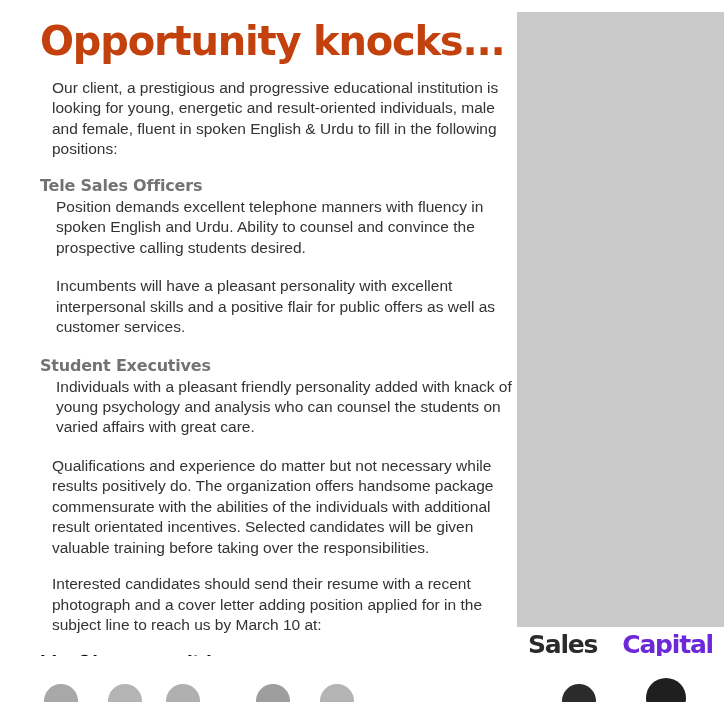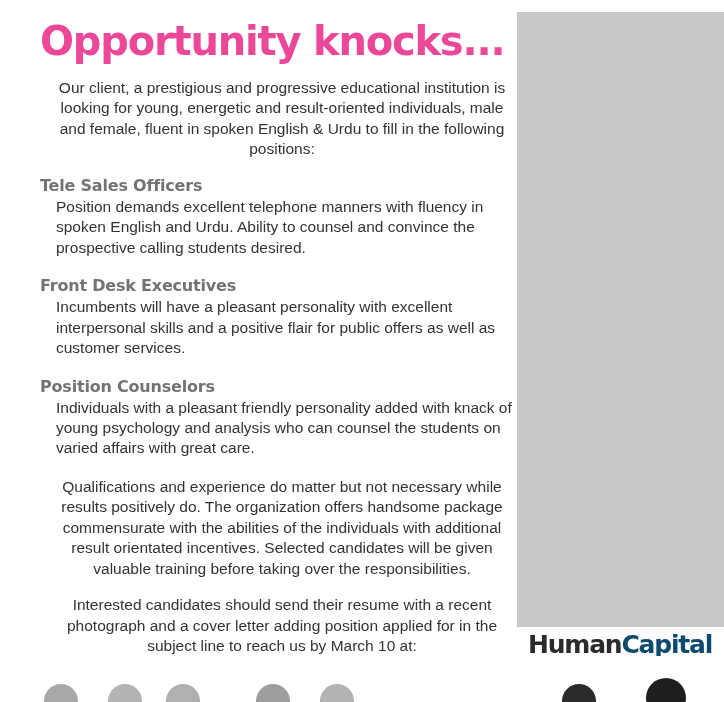--- a/index.html
+++ b/index.html
@@ -46,31 +46,30 @@
     position: absolute;
     left: 40px;
     top: 14px;
     width: 472px;
   }
   .headline {
     font-family: "DejaVu Sans", sans-serif;
     font-weight: bold;
     font-size: 40px;
     letter-spacing: -1.2px;
-    color: #ec4899;
+    color: #c2410c;
     line-height: 1.05;
     margin: 0 0 16px 0;
     white-space: nowrap;
   }
   .intro, .body-par {
     font-size: 15.5px;
     line-height: 1.32;
     color: #333333;
     margin: 0 0 16px 12px;
-    text-align: center;
   }
   .job-title {
     font-family: "DejaVu Sans", sans-serif;
     font-weight: bold;
     font-size: 16px;
     color: #737373;
     margin: 0 0 2px 0;
     letter-spacing: -0.2px;
   }
   .job-desc {
@@ -98,21 +97,22 @@
   .logo-word {
     font-family: "DejaVu Sans", sans-serif;
     font-weight: bold;
     font-size: 25px;
     letter-spacing: -1.2px;
     line-height: 1;
     color: #2b2b2b;
     white-space: nowrap;
   }
   .logo-word .accent {
-    color: #0c4a6e;
+    color: #6d28d9;
+    margin-left: 25px;
   }
   .logo-tag {
     margin-top: 3px;
     font-size: 8.5px;
     color: #8a8a8a;
     letter-spacing: 0.2px;
   }
   
   .dot {
     position: absolute;
@@ -133,38 +133,37 @@
       <h1 class="headline">Opportunity knocks...</h1>
 
       <p class="intro">Our client, a prestigious and progressive educational institution is looking for young, energetic and result-oriented individuals, male and female, fluent in spoken English &amp; Urdu to fill in the following positions:</p>
 
       <div>
         <div class="job-title">Tele Sales Officers</div>
         <p class="job-desc">Position demands excellent telephone manners with fluency in spoken English and Urdu. Ability to counsel and convince the prospective calling students desired.</p>
       </div>
 
       <div>
-        <div class="job-title">Front Desk Executives</div>
         <p class="job-desc">Incumbents will have a pleasant personality with excellent interpersonal skills and a positive flair for public offers as well as customer services.</p>
       </div>
 
       <div>
-        <div class="job-title">Position Counselors</div>
+        <div class="job-title">Student Executives</div>
         <p class="job-desc">Individuals with a pleasant friendly personality added with knack of young psychology and analysis who can counsel the students on varied affairs with great care.</p>
       </div>
 
       <p class="body-par">Qualifications and experience do matter but not necessary while results positively do. The organization offers handsome package commensurate with the abilities of the individuals with additional result orientated incentives. Selected candidates will be given valuable training before taking over the responsibilities.</p>
 
       <p class="body-par">Interested candidates should send their resume with a recent photograph and a cover letter adding position applied for in the subject line to reach us by March 10 at:</p>
 
       <p class="email">hire@humancapltd.com</p>
     </div>
 
     <div class="logo">
-      <div class="logo-word"><span>Human</span><span class="accent">Capital</span></div>
+      <div class="logo-word"><span>Sales</span><span class="accent">Capital</span></div>
       <div class="logo-tag">Managing what matters!</div>
     </div>
 
     <div class="bottom-strip">
       <div class="dot" style="left:44px;  width:34px; height:34px; background:#a8a8a8;"></div>
       <div class="dot" style="left:108px; width:34px; height:34px; background:#b4b4b4;"></div>
       <div class="dot" style="left:166px; width:34px; height:34px; background:#b0b0b0;"></div>
       <div class="dot" style="left:256px; width:34px; height:34px; background:#9e9e9e;"></div>
       <div class="dot" style="left:320px; width:34px; height:34px; background:#b4b4b4;"></div>
       <div class="dot" style="left:562px; width:34px; height:34px; background:#2b2b2b;"></div>

